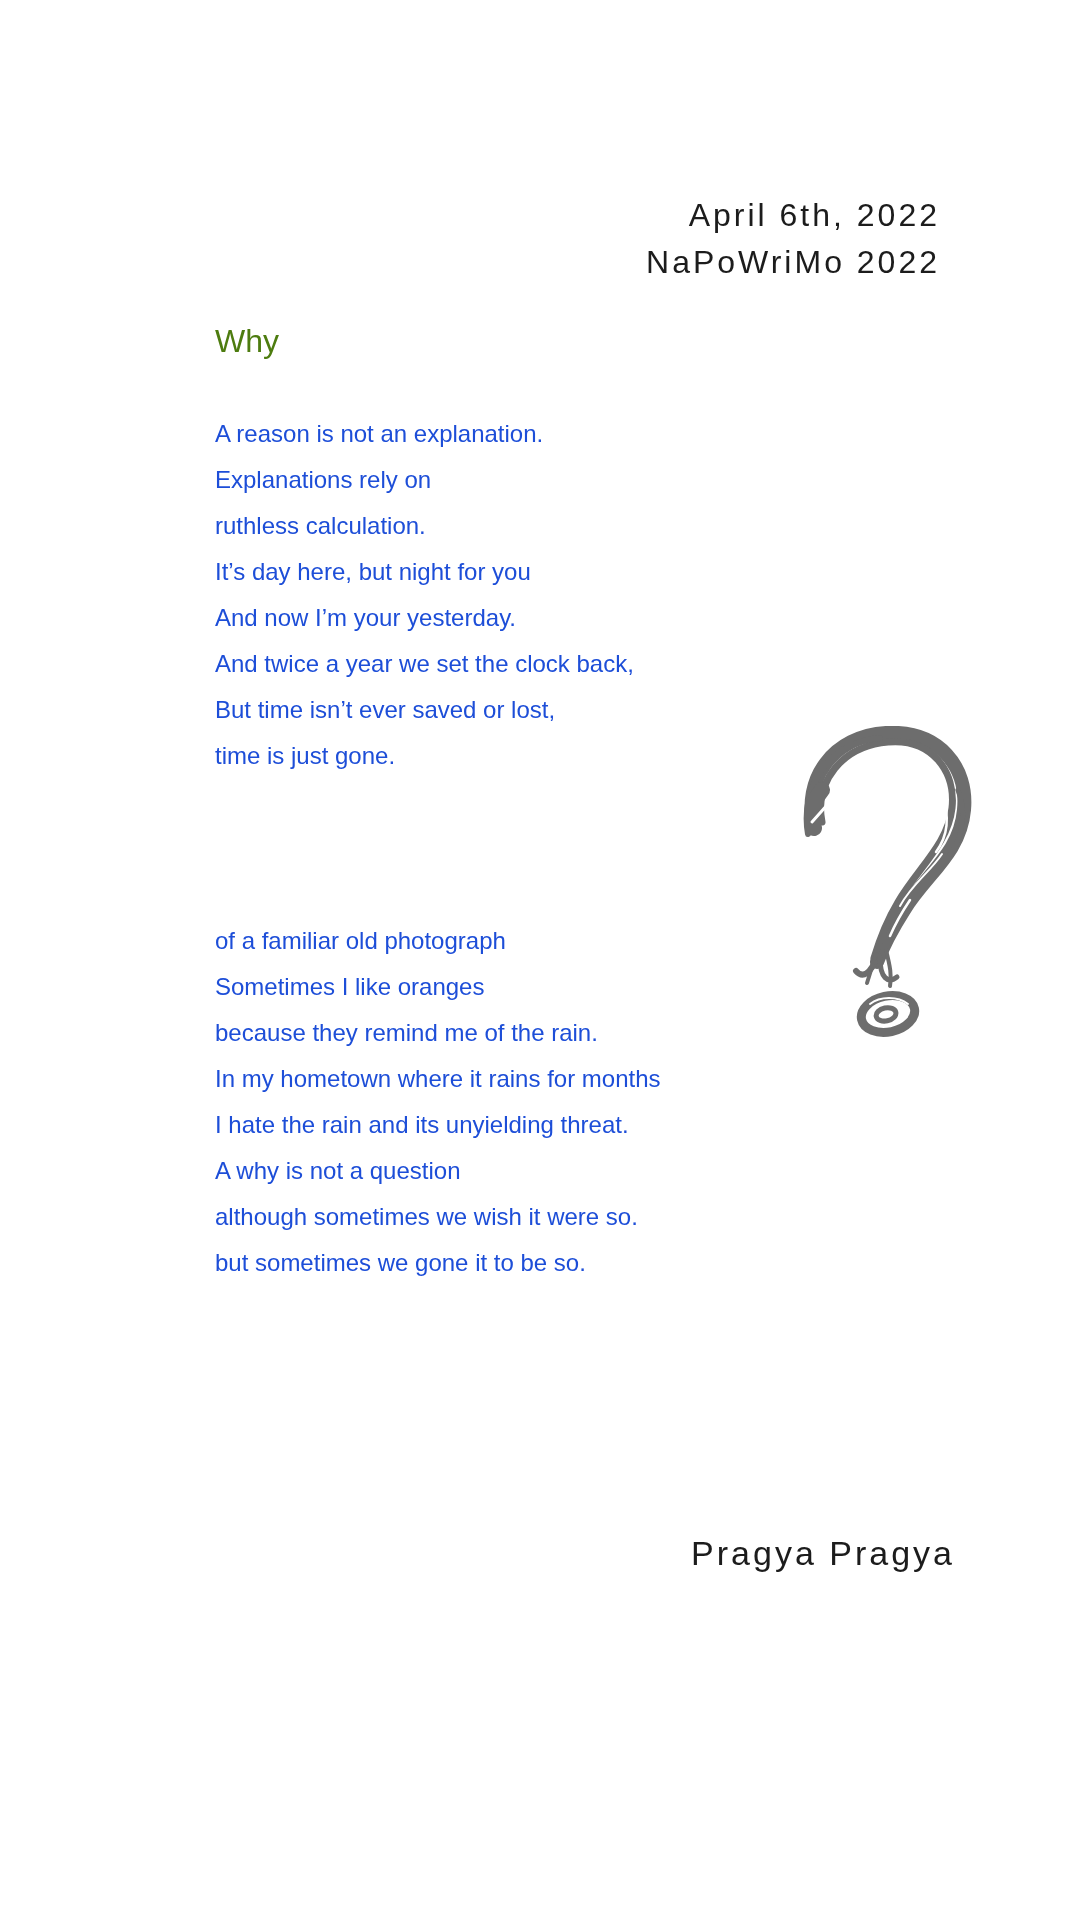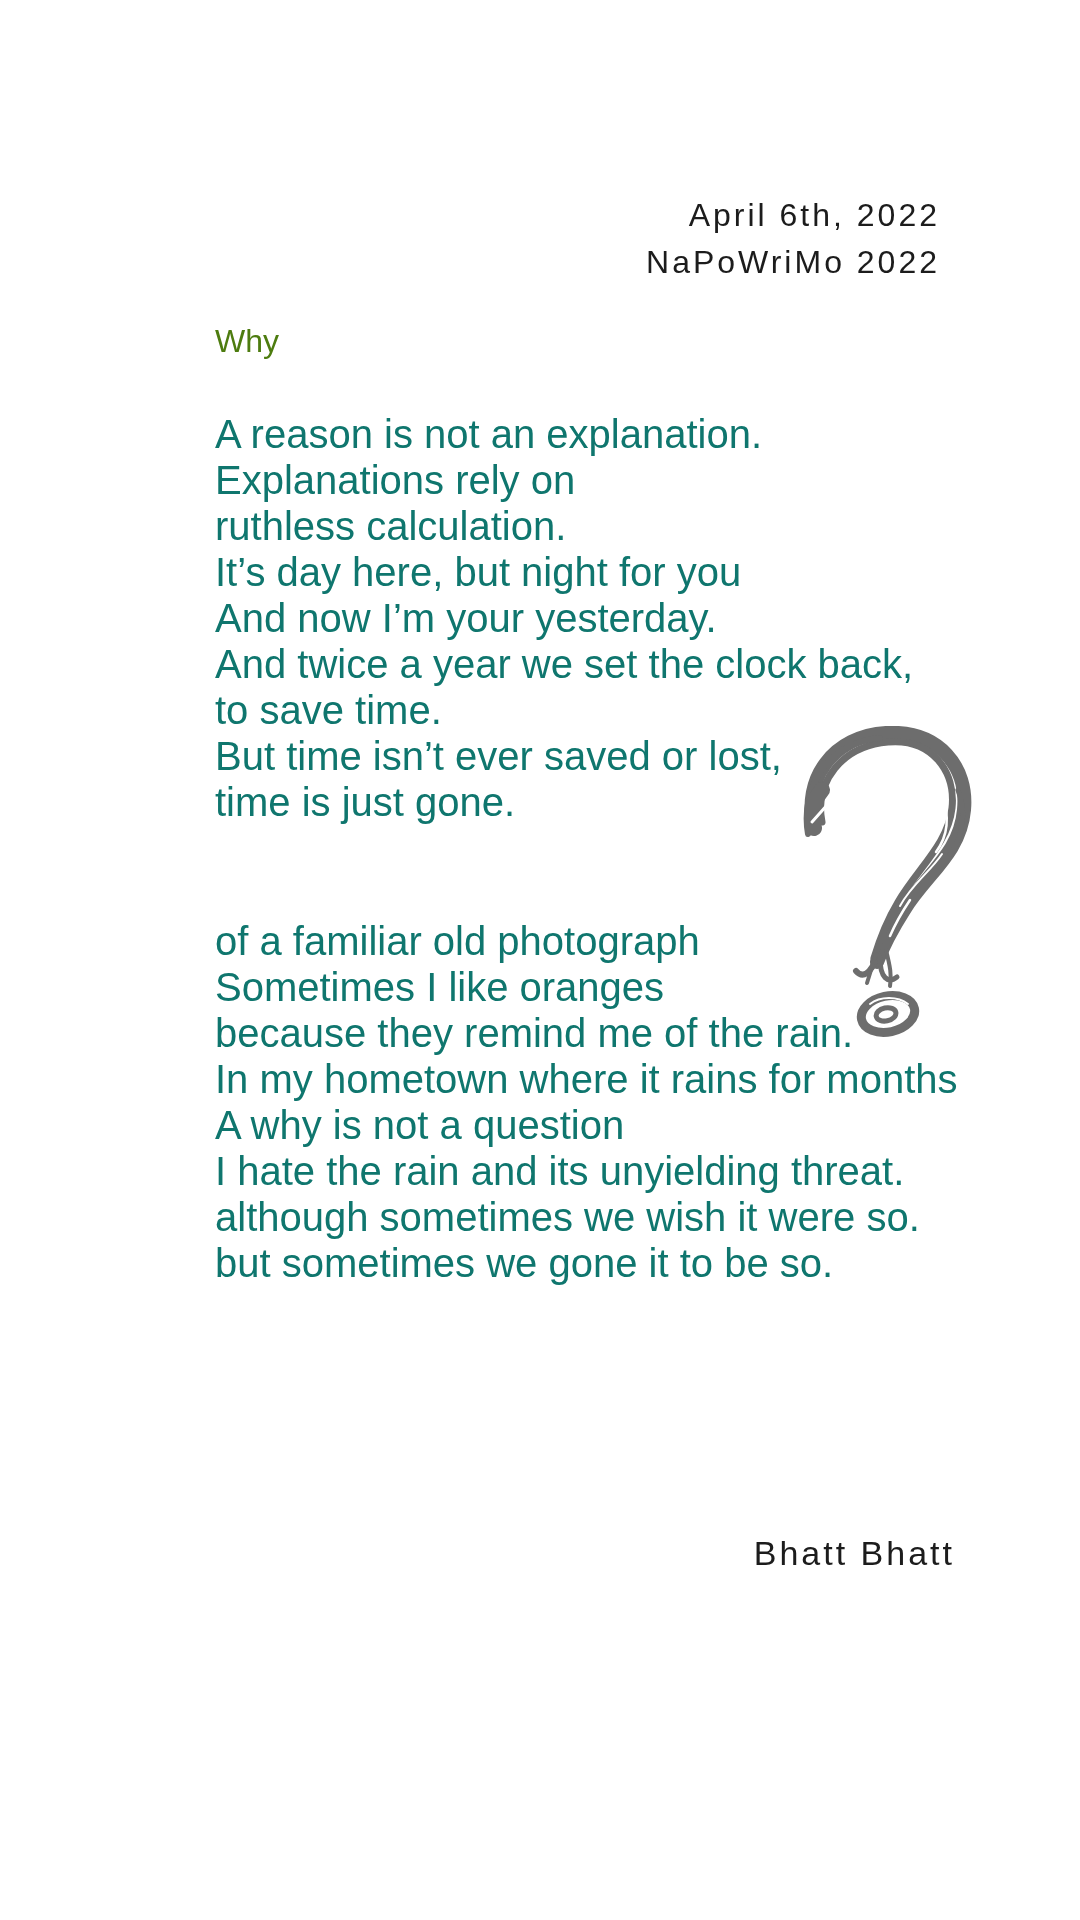--- a/index.html
+++ b/index.html
@@ -27,24 +27,24 @@
     position: absolute;
     top: 318px;
     left: 215px;
     font-size: 32px;
     line-height: 47px;
     color: #4d7c0f;
   }
   .stanza {
     position: absolute;
     left: 215px;
-    font-size: 40px;
+    font-size: 24px;
     line-height: 46px;
     white-space: nowrap;
-    color: #0f766e;
+    color: #1d4ed8;
   }
   .stanza-1 { top: 411px; }
   .stanza-2 { top: 918px; }
   .author {
     position: absolute;
     top: 1534px;
     right: 125px;
     font-size: 34px;
     letter-spacing: 3px;
     color: #1c1c1c;
@@ -69,37 +69,36 @@
 
   <div class="poem-title">Why</div>
 
   <div class="stanza stanza-1">
     <div>A reason is not an explanation.</div>
     <div>Explanations rely on</div>
     <div>ruthless calculation.</div>
     <div>It’s day here, but night for you</div>
     <div>And now I’m your yesterday.</div>
     <div>And twice a year we set the clock back,</div>
-    <div>to save time.</div>
     <div>But time isn’t ever saved or lost,</div>
     <div>time is just gone.</div>
   </div>
 
   <div class="stanza stanza-2">
     <div>of a familiar old photograph</div>
     <div>Sometimes I like oranges</div>
     <div>because they remind me of the rain.</div>
     <div>In my hometown where it rains for months</div>
+    <div>I hate the rain and its unyielding threat.</div>
     <div>A why is not a question</div>
-    <div>I hate the rain and its unyielding threat.</div>
     <div>although sometimes we wish it were so.</div>
     <div>but sometimes we gone it to be so.</div>
   </div>
 
-  <div class="author">Bhatt Bhatt</div>
+  <div class="author">Pragya Pragya</div>
 
   <svg class="doodle" viewBox="0 0 172 318" xmlns="http://www.w3.org/2000/svg" aria-hidden="true">
     <g fill="none" stroke="#6d6d6d" stroke-linecap="round">
 
       <path d="M14,102 C2,52 34,10 86,7 C140,4 168,42 164,84 C160,128 126,148 104,184 C90,206 83,220 77,236" stroke-width="14"></path>
 
       <path d="M22,96 C14,56 42,20 88,16 C132,12 156,46 152,82 C148,118 118,142 98,176 C86,196 80,212 74,232" stroke-width="7"></path>
       <path d="M8,108 C0,62 28,16 80,12" stroke-width="6"></path>
       <path d="M158,64 C166,84 164,110 150,128" stroke-width="5"></path>
 

